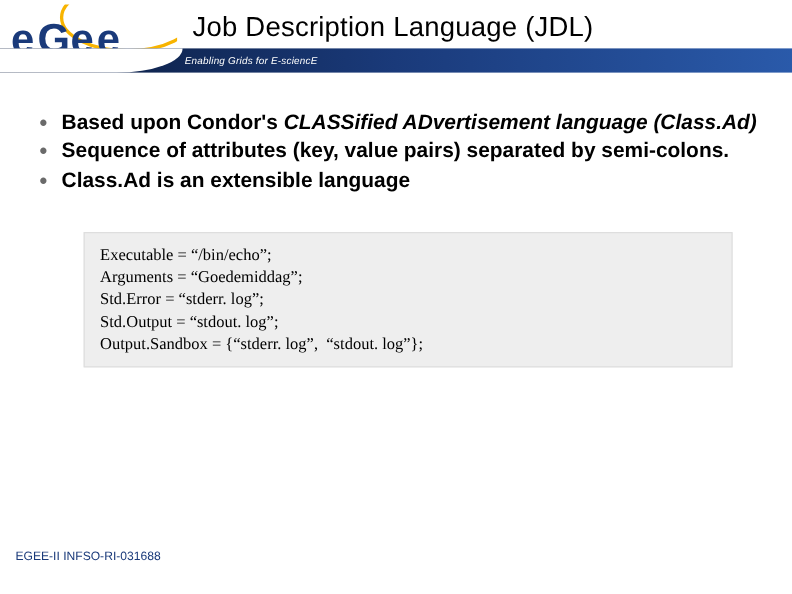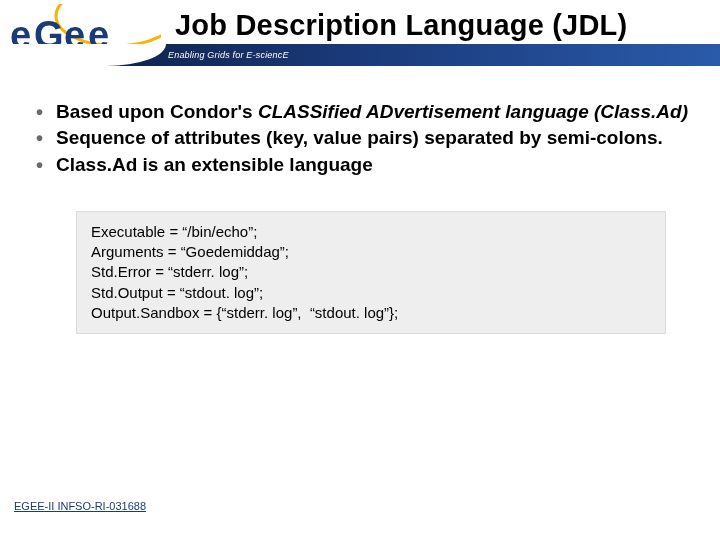--- a/index.html
+++ b/index.html
@@ -27,22 +27,22 @@
     position: absolute;
     left: 165px;
     top: 6px;
     right: 4px;
     height: 38px;
     display: flex;
     align-items: center;
     padding-left: 10px;
   }
   .title-band h1 {
-    font-size: 29px;
-    font-weight: bold;
+    font-size: 25px;
+    font-weight: normal;
     color: #000;
     letter-spacing: 0.2px;
   }
   .blue-band {
     position: absolute;
     left: 0;
     top: 44px;
     right: 0;
     height: 22px;
     background: linear-gradient(to right, #0a1a3a 0%, #1a3a7a 50%, #2a5aaa 100%);
@@ -89,33 +89,32 @@
     font-size: 20px;
     line-height: 1.2;
   }
   .em { font-style: italic; }
   .code-box {
     margin: 34px 0 0 42px;
     width: 590px;
     background: #eeeeee;
     border: 1px solid #dcdcdc;
     padding: 10px 14px;
-    font-family: Liberation Sans, sans-serif;
+    font-family: Liberation Serif, serif;
     font-size: 15px;
     line-height: 1.35;
     color: #000;
     white-space: pre;
   }
   .footer {
     position: absolute;
     left: 14px;
     bottom: 28px;
     font-size: 11px;
     color: #1a3a7a;
-    text-decoration: underline;
   }
 </style>
 </head>
 <body>
 
 <div class="header">
   <div class="logo">
     <svg viewBox="0 0 155 58" width="155" height="58">
       <defs>
         <clipPath id="cp">

